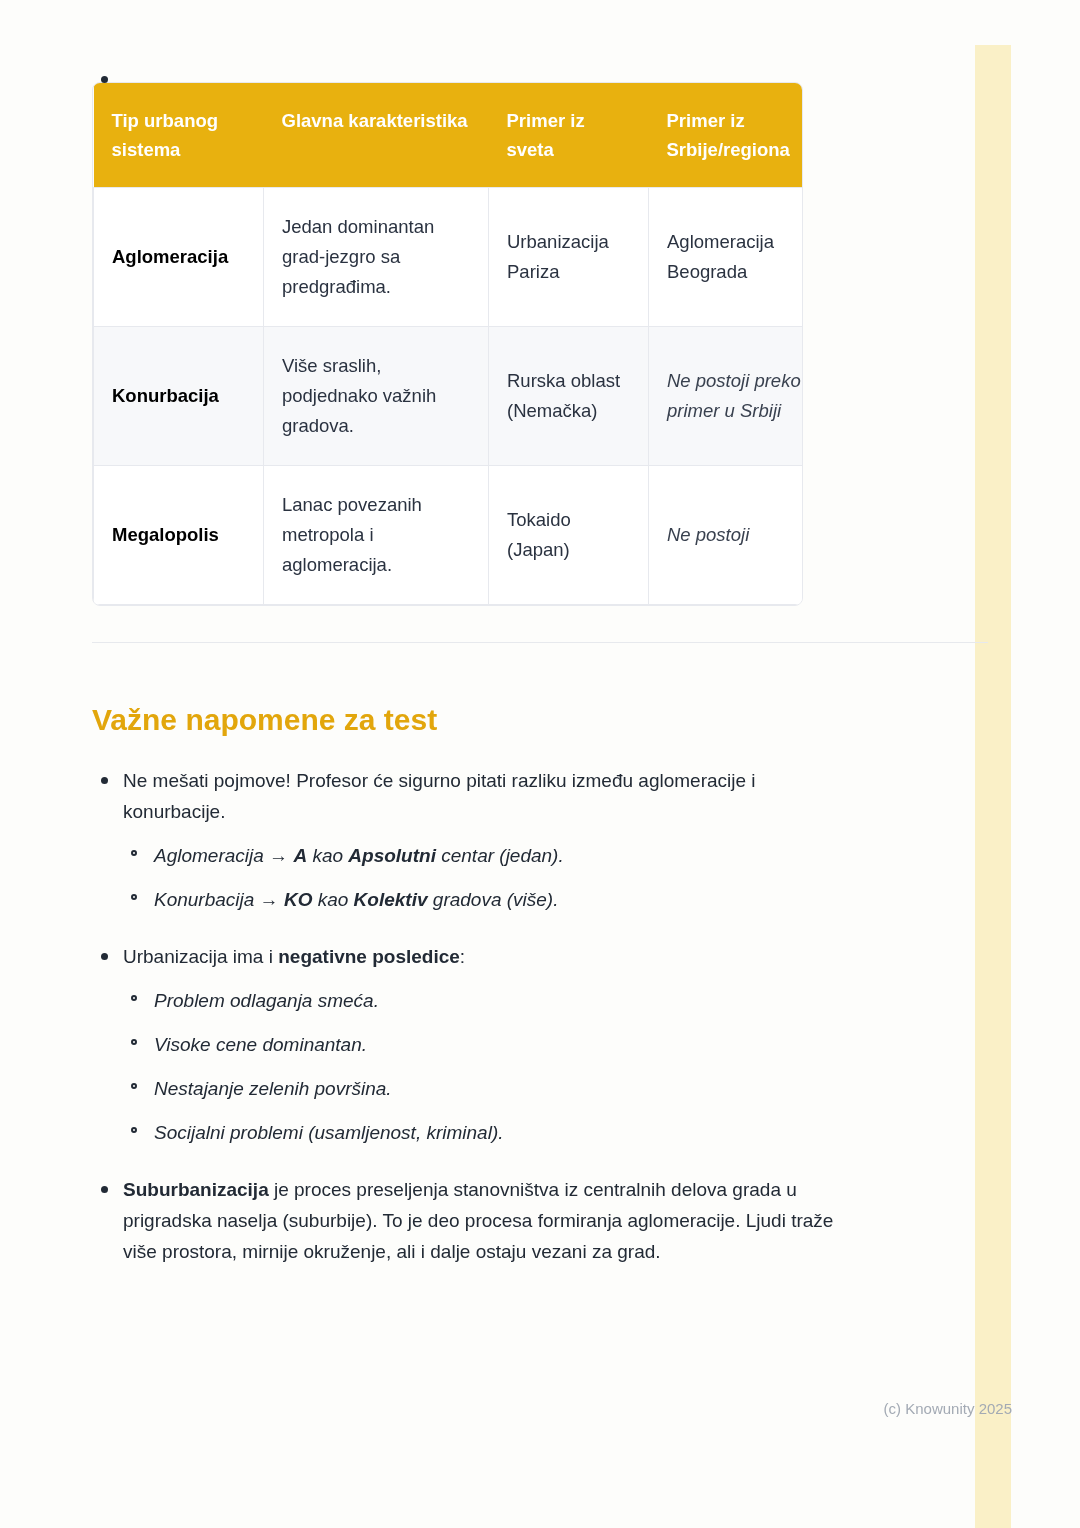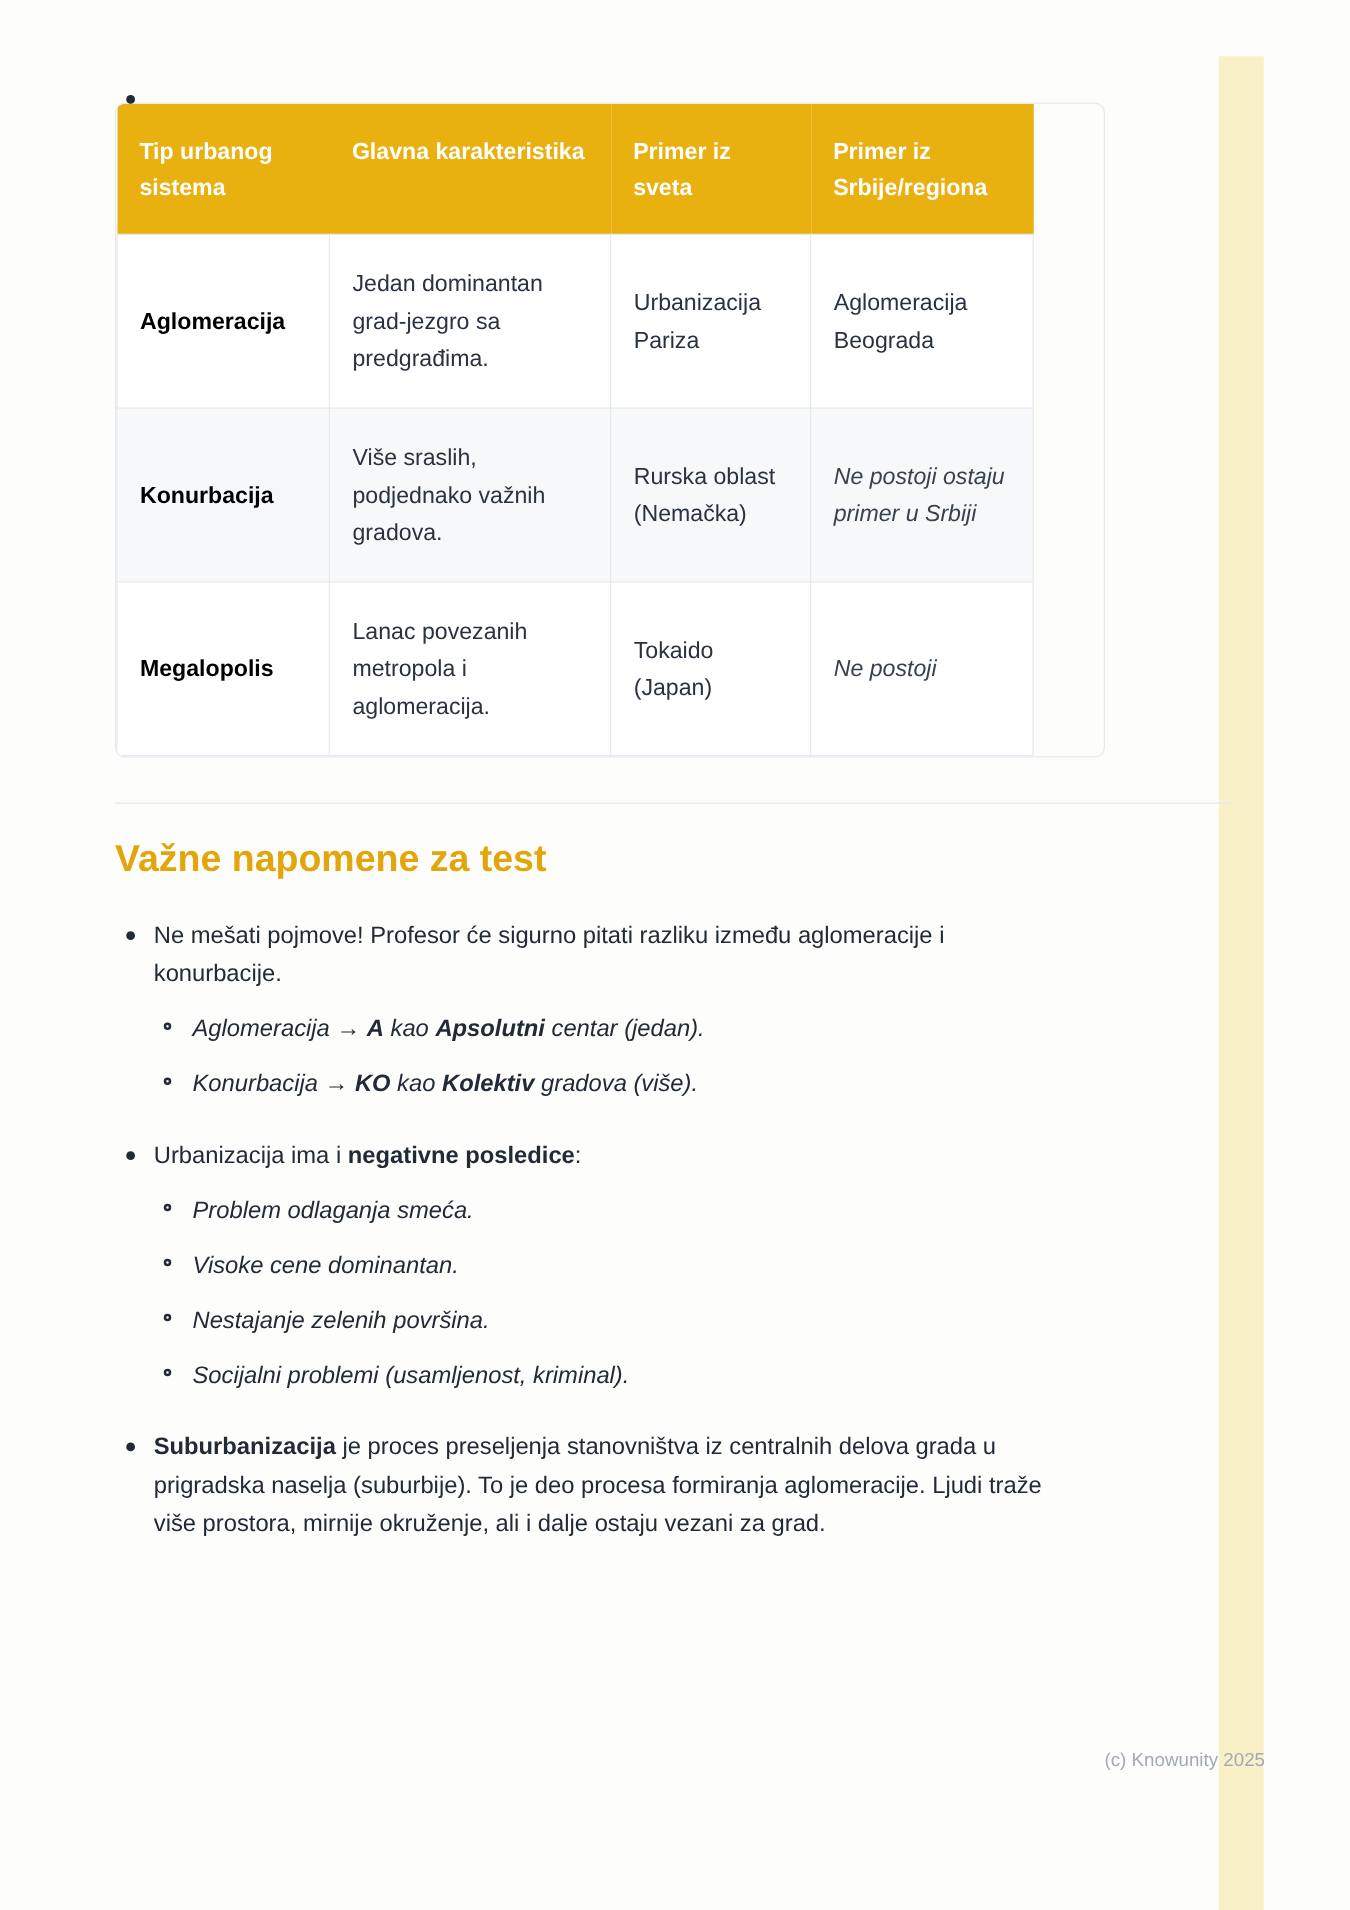--- a/index.html
+++ b/index.html
@@ -60,21 +60,21 @@
     top: 10px;
     width: 6px;
     height: 6px;
     border-radius: 50%;
     border: 2px solid #222a35;
     background: transparent;
   }
   b { font-weight: 700; }
   
   .table-wrap {
-    width: 792px;
+    width: 711px;
     margin-top: 36px;
     border-radius: 8px;
     overflow: hidden;
     border: 1px solid #e7e9ee;
   }
   table.urban-table {
     width: 733px;
     border-collapse: collapse;
     table-layout: fixed;
   }
@@ -106,21 +106,21 @@
   table.urban-table td.rowhead { font-weight: 700; color: #000000; }
   table.urban-table td.muted { font-style: italic; color: #39414f; }
   
   hr.divider {
     border: none;
     border-top: 1px solid #e7e9ed;
     width: 896px;
     margin: 36px 0 0 0;
   }
   h2.section-title {
-    margin: 28px 0 28px 0;
+    margin: 60px 0 28px 0;
     font-size: 30px;
     line-height: 34px;
     font-weight: 700;
     color: #e2a60c;
   }
   
   .footer-credit {
     position: absolute;
     top: 1400px;
     right: 68px;
@@ -163,21 +163,21 @@
           <tr>
             <td class="rowhead">Aglomeracija</td>
             <td>Jedan dominantan grad-jezgro sa predgrađima.</td>
             <td>Urbanizacija Pariza</td>
             <td>Aglomeracija Beograda</td>
           </tr>
           <tr>
             <td class="rowhead">Konurbacija</td>
             <td>Više sraslih, podjednako važnih gradova.</td>
             <td>Rurska oblast (Nemačka)</td>
-            <td class="muted">Ne postoji ostaju primer u Srbiji</td>
+            <td class="muted">Ne postoji preko primer u Srbiji</td>
           </tr>
           <tr>
             <td class="rowhead">Megalopolis</td>
             <td>Lanac povezanih metropola i aglomeracija.</td>
             <td>Tokaido (Japan)</td>
             <td class="muted">Ne postoji</td>
           </tr>
         </tbody>
       </table>
     </div>

